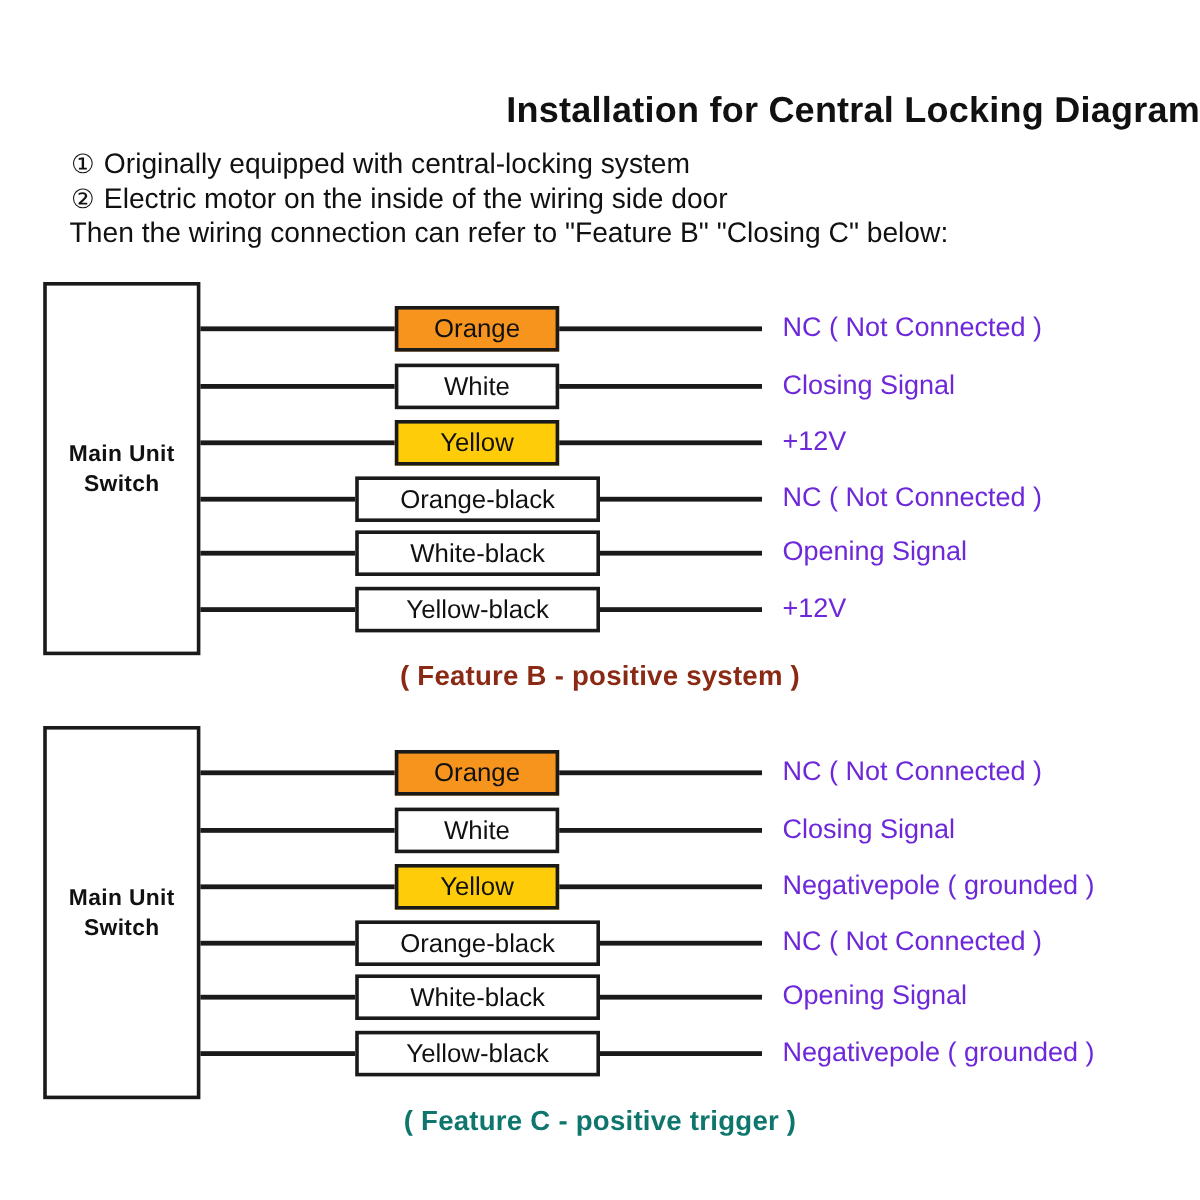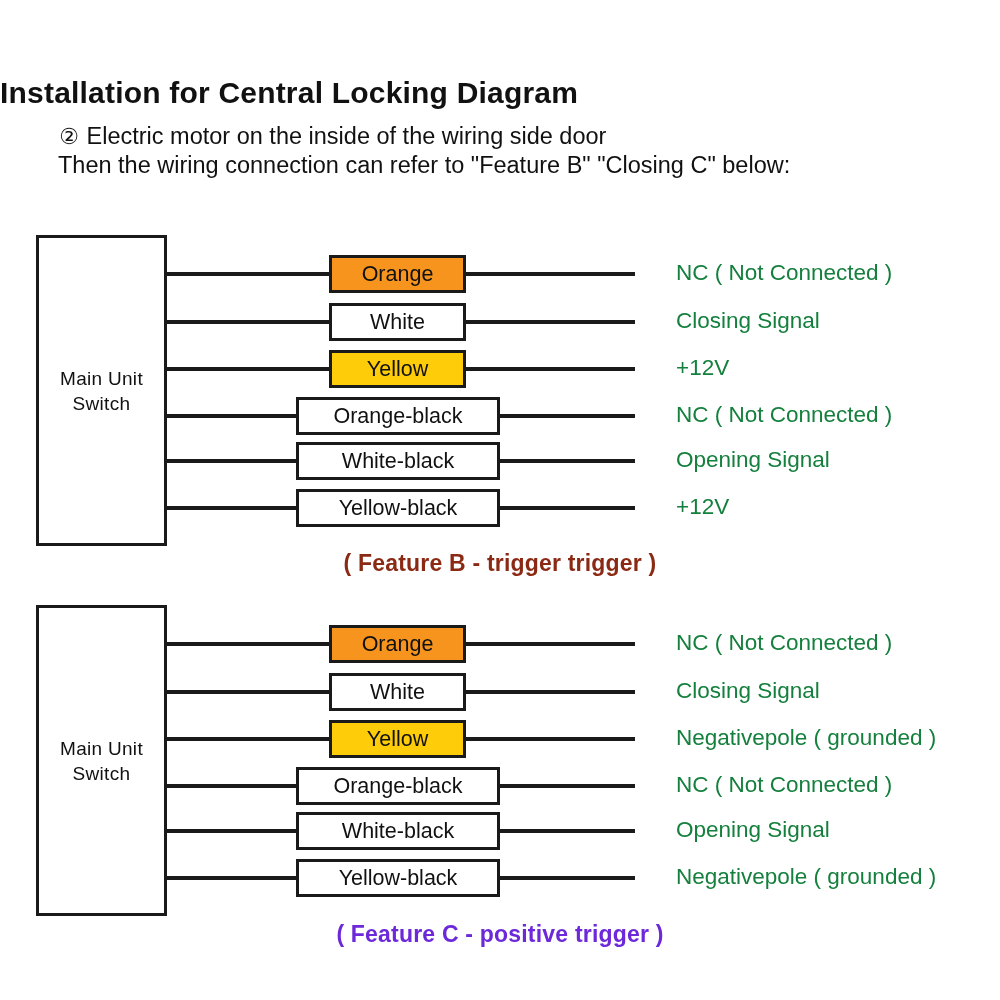--- a/index.html
+++ b/index.html
@@ -17,21 +17,21 @@
     color: #101010;
     -webkit-font-smoothing: antialiased;
   }
 
   
   .page-title {
     position: absolute;
     left: 0;
     top: 76px;
     width: 1000px;
-    text-align: left;
+    text-align: right;
     font-size: 30px;
     font-weight: bold;
     letter-spacing: .2px;
     color: #111;
   }
   .intro {
     position: absolute;
     left: 58px;
     top: 122px;
     width: 920px;
@@ -68,21 +68,21 @@
     background: #fff;
     box-sizing: border-box;
   }
   .main-unit-label {
     position: absolute;
     left: 0;
     top: 128px;
     width: 100%;
     text-align: center;
     font-size: 19px;
-    font-weight: normal;
+    font-weight: bold;
     line-height: 25px;
     color: #111;
     letter-spacing: .3px;
   }
 
   
   .wire-row {
     position: absolute;
     left: 0;
     width: 1000px;
@@ -113,22 +113,21 @@
   .chip.narrow { left: 329px; width: 137px; }
   .chip.wide   { left: 296px; width: 204px; }
 
   .endpoint-label {
     position: absolute;
     left: 652px;
     top: -16px;
     font-size: 22.5px;
     line-height: 30px;
     white-space: nowrap;
-    color: #15803d;
-    margin-left: 24px;
+    color: #6d28d9;
   }
 
   .caption {
     position: absolute;
     left: 0;
     width: 1000px;
     text-align: center;
     font-size: 23px;
     font-weight: bold;
     color: #8B2A14;
@@ -136,20 +135,24 @@
   }
   .caption.c1 { top: 550px; }
   .caption.c2 { top: 921px; }
 </style>
 </head>
 <body>
 
 <div class="page-title">Installation for Central Locking Diagram</div>
 
 <div class="intro">
+  <div class="intro-line">
+    <span class="circled-num">①</span>
+    <span>Originally equipped with central-locking system</span>
+  </div>
   <div class="intro-line">
     <span class="circled-num">②</span>
     <span>Electric motor on the inside of the wiring side door</span>
   </div>
   <div class="intro-line">Then the wiring connection can refer to "Feature B" "Closing C" below:</div>
 </div>
 
 <div id="diagrams-host">
     <div class="diagram d1">
       <div class="main-unit">
@@ -188,21 +191,21 @@
         <div class="wire-seg wire-right" style="left: 500px; width: 135px;"></div>
         <div class="endpoint-label">Opening Signal</div>
       </div>
       <div class="wire-row" style="top: 273px;">
         <div class="wire-seg wire-left" style="width: 129px;"></div>
         <div class="chip wide" style="background: rgb(255, 255, 255);">Yellow-black</div>
         <div class="wire-seg wire-right" style="left: 500px; width: 135px;"></div>
         <div class="endpoint-label">+12V</div>
       </div>
     </div>
-    <div class="caption c1" style="color: rgb(139, 42, 20);">( Feature B - trigger trigger )</div>
+    <div class="caption c1" style="color: rgb(139, 42, 20);">( Feature B - positive system )</div>
     <div class="diagram d2">
       <div class="main-unit">
         <div class="main-unit-label">
           <div>Main Unit</div>
           <div>Switch</div>
         </div>
       </div>
       <div class="wire-row" style="top: 39px;">
         <div class="wire-seg wire-left" style="width: 162px;"></div>
         <div class="chip narrow" style="background: rgb(247, 148, 30);">Orange</div>
@@ -233,14 +236,14 @@
         <div class="wire-seg wire-right" style="left: 500px; width: 135px;"></div>
         <div class="endpoint-label">Opening Signal</div>
       </div>
       <div class="wire-row" style="top: 273px;">
         <div class="wire-seg wire-left" style="width: 129px;"></div>
         <div class="chip wide" style="background: rgb(255, 255, 255);">Yellow-black</div>
         <div class="wire-seg wire-right" style="left: 500px; width: 135px;"></div>
         <div class="endpoint-label">Negativepole ( grounded )</div>
       </div>
     </div>
-    <div class="caption c2" style="color: #6d28d9;">( Feature C - positive trigger )</div>
+    <div class="caption c2" style="color: #0f766e;">( Feature C - positive trigger )</div>
   </div>
 
 </body></html>

